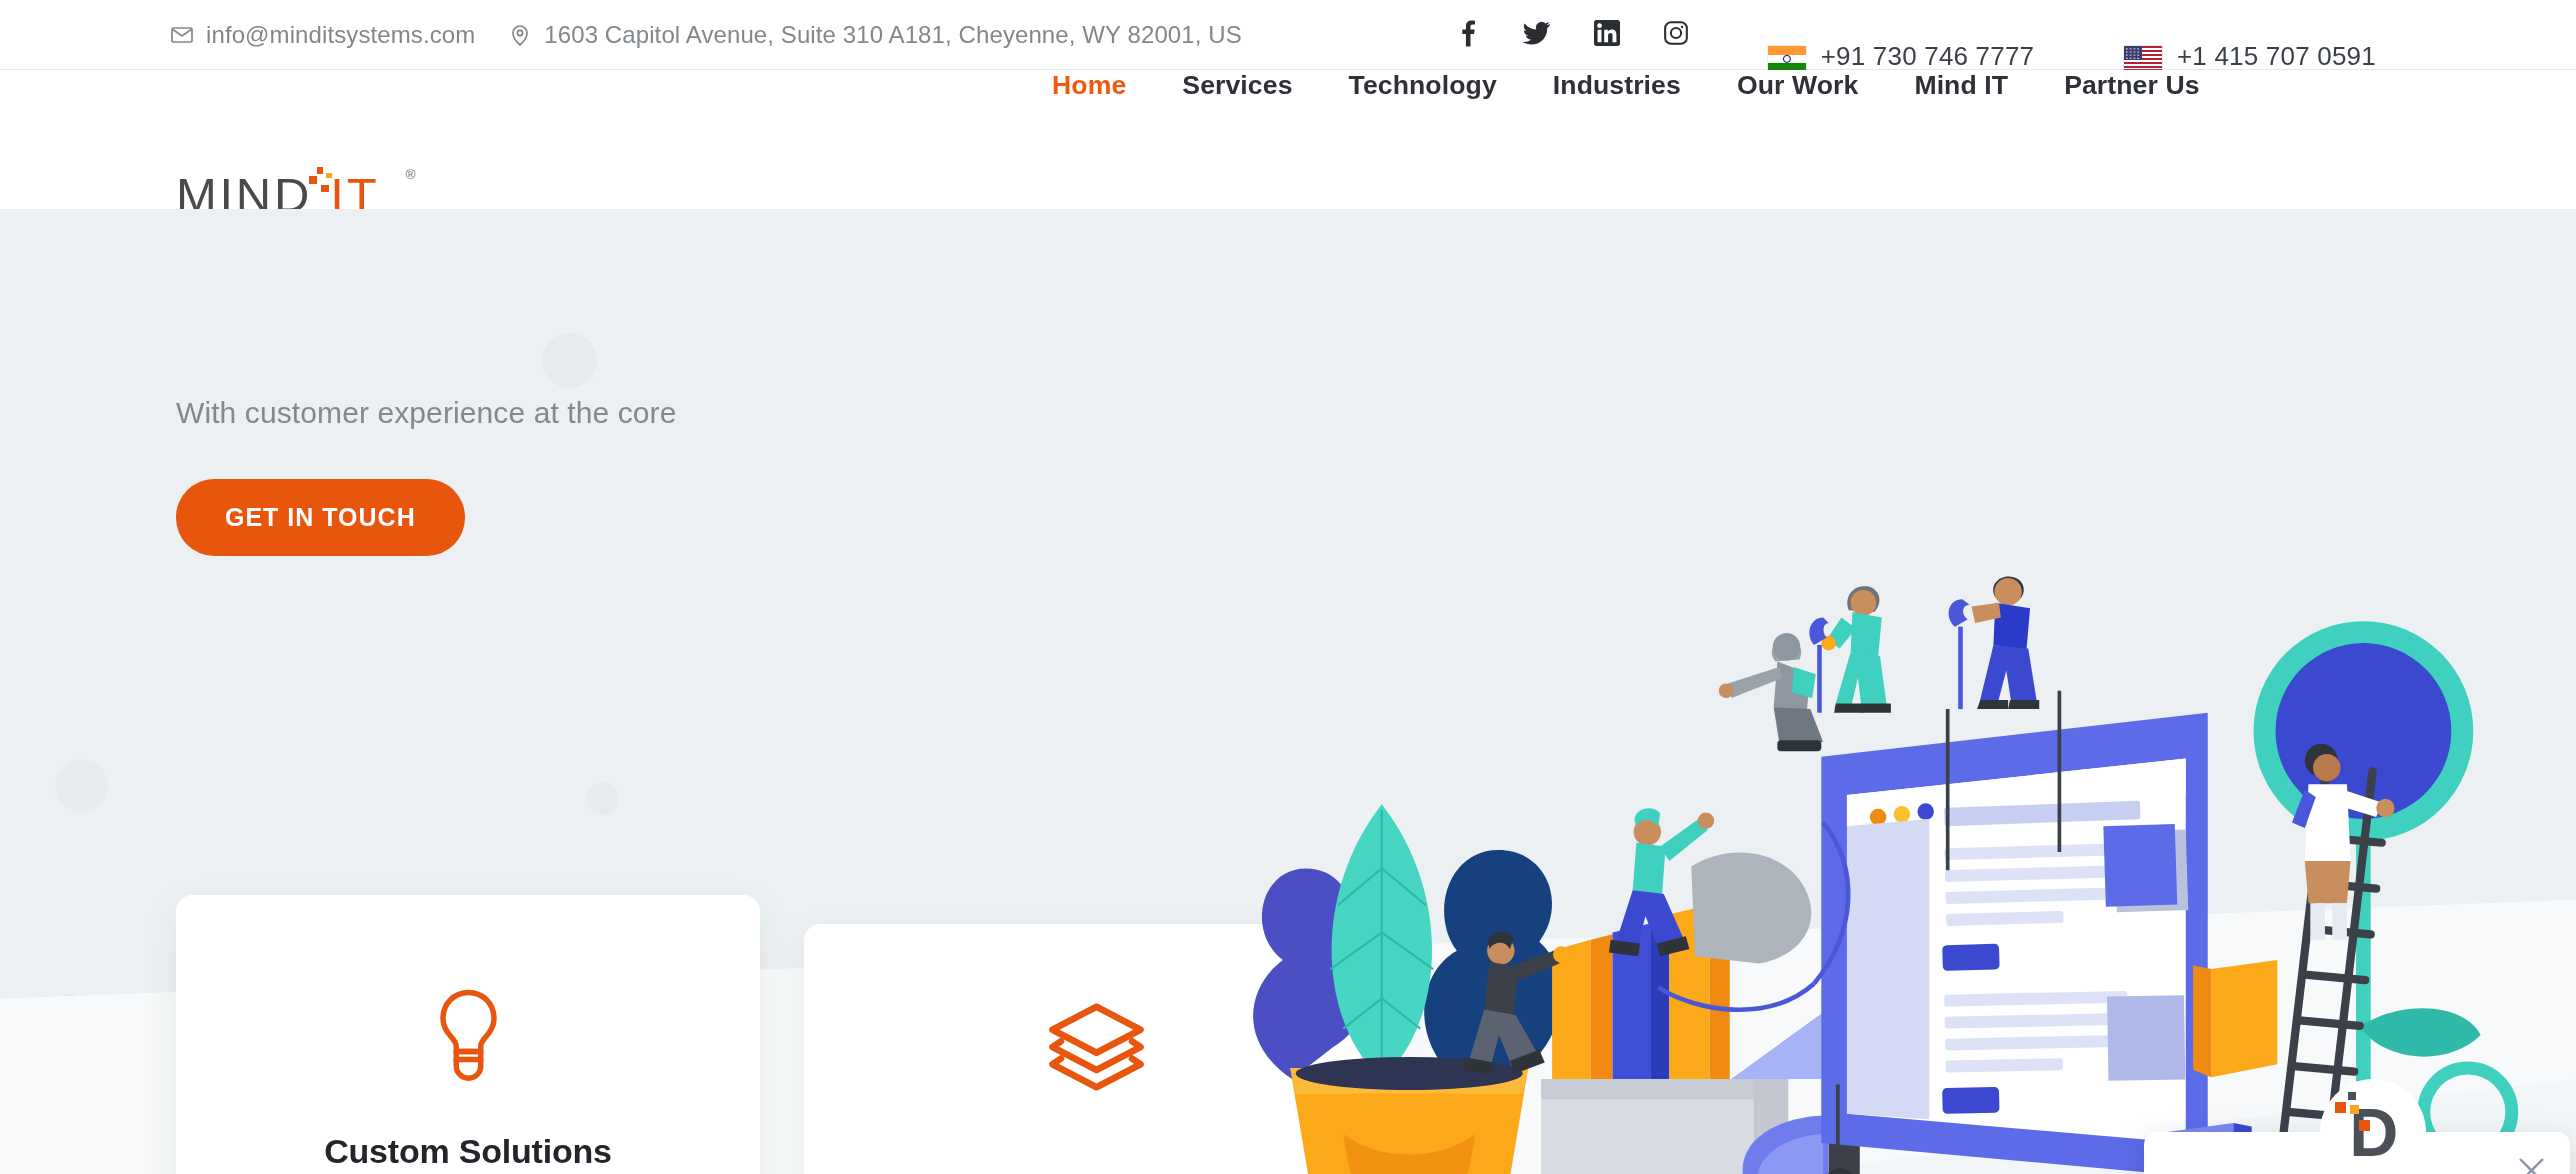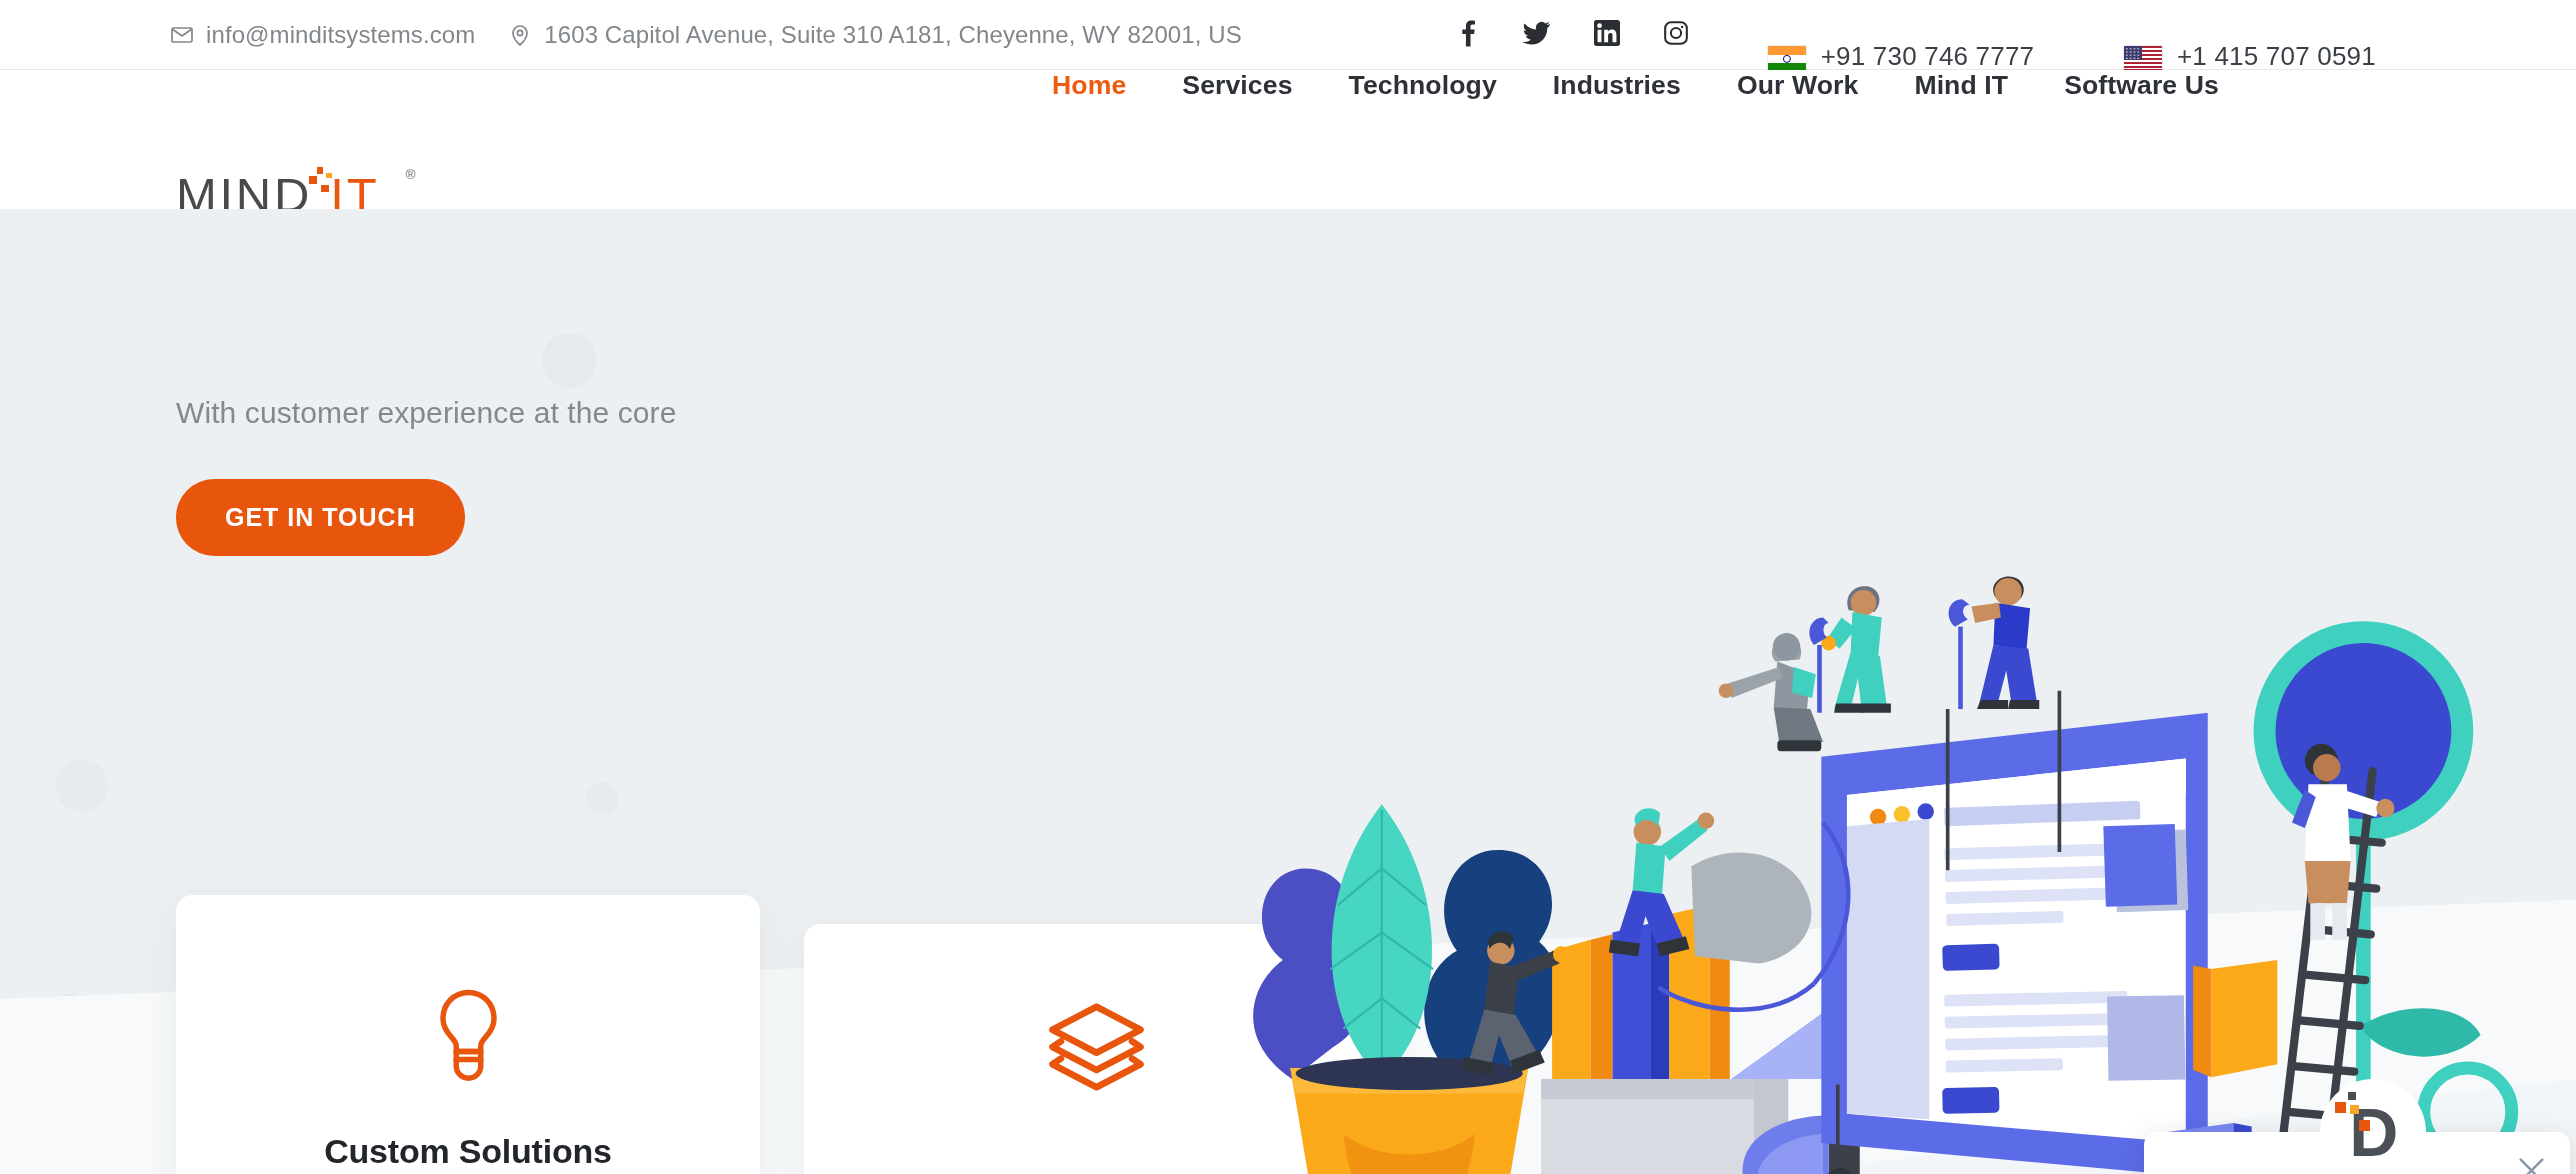--- a/index.html
+++ b/index.html
@@ -231,21 +231,21 @@
       <div class="logo-tag">Your Reliable Technical Partner</div>
     </a>
 
     <nav class="nav">
       <a href="#" class="active">Home</a>
       <a href="#">Services</a>
       <a href="#">Technology</a>
       <a href="#">Industries</a>
       <a href="#">Our Work</a>
       <a href="#">Mind IT</a>
-      <a href="#">Software Us</a>
+      <a href="#">Partner Us</a>
     </nav>
   </div>
 
   <div class="hero">
     <span class="deco d1"></span>
     <span class="deco d2"></span>
     <span class="deco d3"></span>
     <span class="deco d4"></span>
     <span class="wave"></span>
 

